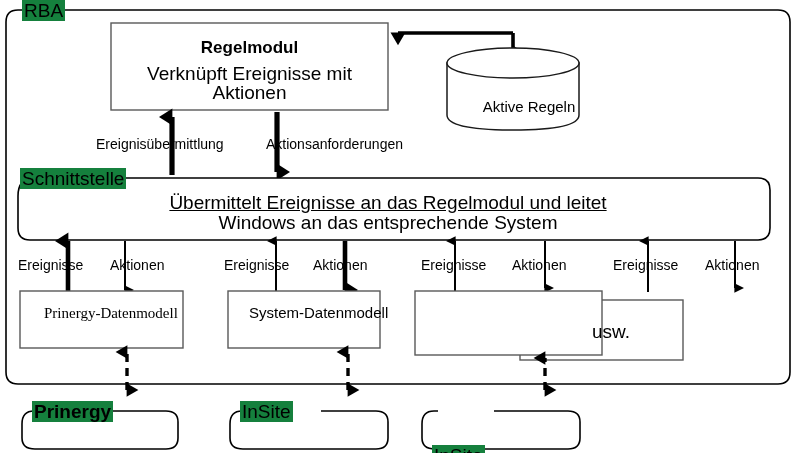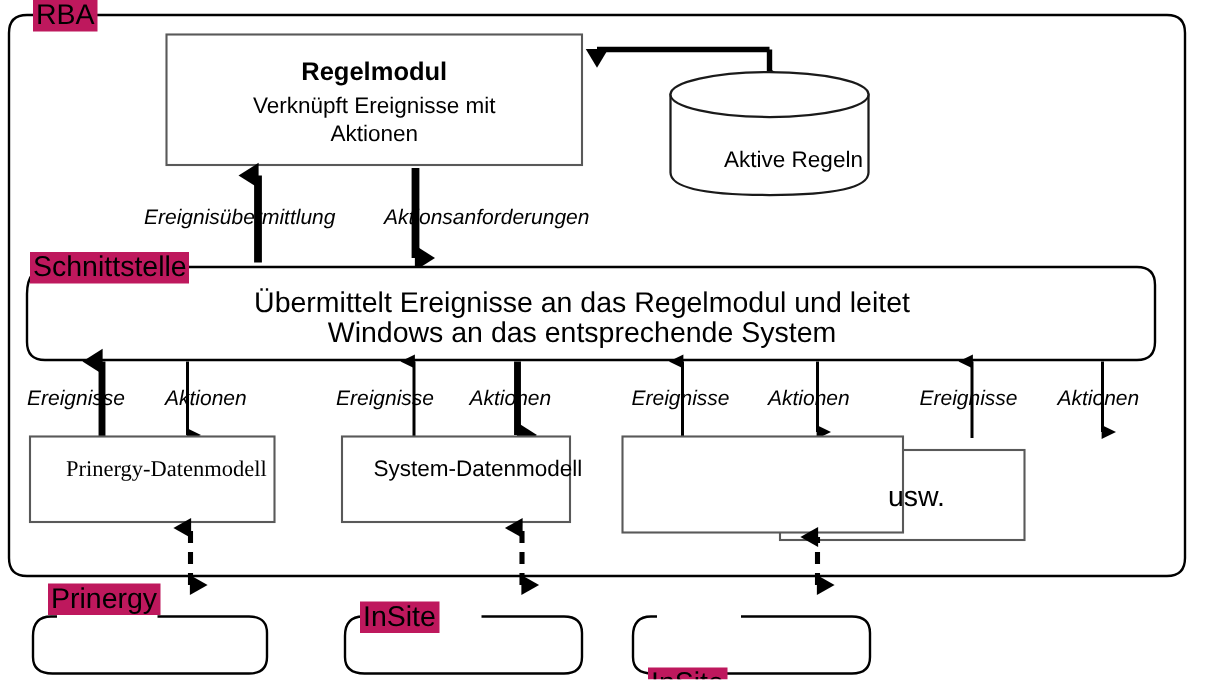--- a/index.html
+++ b/index.html
@@ -23,31 +23,31 @@
   }
   .lbl {
     position: absolute;
     font-family: "Liberation Sans", sans-serif;
     color: #000000;
     white-space: nowrap;
     line-height: 1.12;
   }
   .lbl-ctr { text-align: center; }
   .bdr-label {
-    background: #be185d;
+    background: #15803d;
     padding: 0 2px;
   }
   .box-title {
     font-weight: bold;
     font-size: 17px;
   }
   .box-sub {
-    font-size: 15px;
+    font-size: 19px;
   }
-  .flow-label { font-size: 14px; font-style: italic; }
+  .flow-label { font-size: 14px; }
   .node-label { font-size: 15px; padding-left: 16px; }
   .sys-label  { font-size: 19px; }
   .grp-label  { font-size: 19px; }
 </style>
 </head>
 <body>
 
 <div id="stage">
 
   <svg id="svg-layer" viewBox="0 0 806 453">
@@ -135,31 +135,31 @@
 
   <div class="lbl grp-label bdr-label" style="left:22px; top:0px;">RBA</div>
 
   <div class="lbl box-title lbl-ctr" style="left:111px; top:38px; width:277px;text-align:center;">Regelmodul</div>
   <div class="lbl box-sub lbl-ctr" style="left:111px; top:63px; width:277px;">Verknüpft Ereignisse mit</div>
   <div class="lbl box-sub lbl-ctr" style="left:111px; top:82px; width:277px;">Aktionen</div>
 
   <div class="lbl node-label lbl-ctr" style="left:447px; top:99px; width:132px;">Aktive Regeln</div>
 
   <div class="lbl flow-label" style="left:96px; top:137px;">Ereignisübermittlung</div>
-  <div class="lbl flow-label" style="left:256px; top:137px;">Aktionsanforderungen</div>
+  <div class="lbl flow-label" style="left:266px; top:137px;">Aktionsanforderungen</div>
 
   <div class="lbl grp-label bdr-label" style="left:20px; top:168px;">Schnittstelle</div>
 
-  <div class="lbl sys-label lbl-ctr" style="left:18px; top:192px; width:740px;">Übermittelt Ereignisse an das Regelmodul und leitet</div>
+  <div class="lbl sys-label lbl-ctr" style="left:18px; top:192px; width:740px;text-decoration:underline;">Übermittelt Ereignisse an das Regelmodul und leitet</div>
   <div class="lbl sys-label lbl-ctr" style="left:18px; top:212px; width:740px;">Windows an das entsprechende System</div>
 
   <div class="lbl flow-label" style="left:18px; top:258px;">Ereignisse</div>
   <div class="lbl flow-label" style="left:110px; top:258px;">Aktionen</div>
   <div class="lbl node-label" style="left:28px; top:305px;font-family:Liberation Serif, serif;">Prinergy-Datenmodell</div>
-  <div class="lbl sys-label bdr-label" style="left:32px; top:389px;">Prinergy</div>
+  <div class="lbl sys-label bdr-label" style="left:32px; top:401px;font-weight:bold;">Prinergy</div>
 
   <div class="lbl flow-label" style="left:224px; top:258px;">Ereignisse</div>
   <div class="lbl flow-label" style="left:313px; top:258px;">Aktionen</div>
   <div class="lbl node-label" style="left:233px; top:305px;">System-Datenmodell</div>
   <div class="lbl sys-label bdr-label" style="left:240px; top:401px;">InSite</div>
 
   <div class="lbl flow-label" style="left:421px; top:258px;">Ereignisse</div>
   <div class="lbl flow-label" style="left:512px; top:258px;">Aktionen</div>
   <div class="lbl sys-label bdr-label" style="left:432px; top:401px;margin-top:44px;">InSite</div>
 

